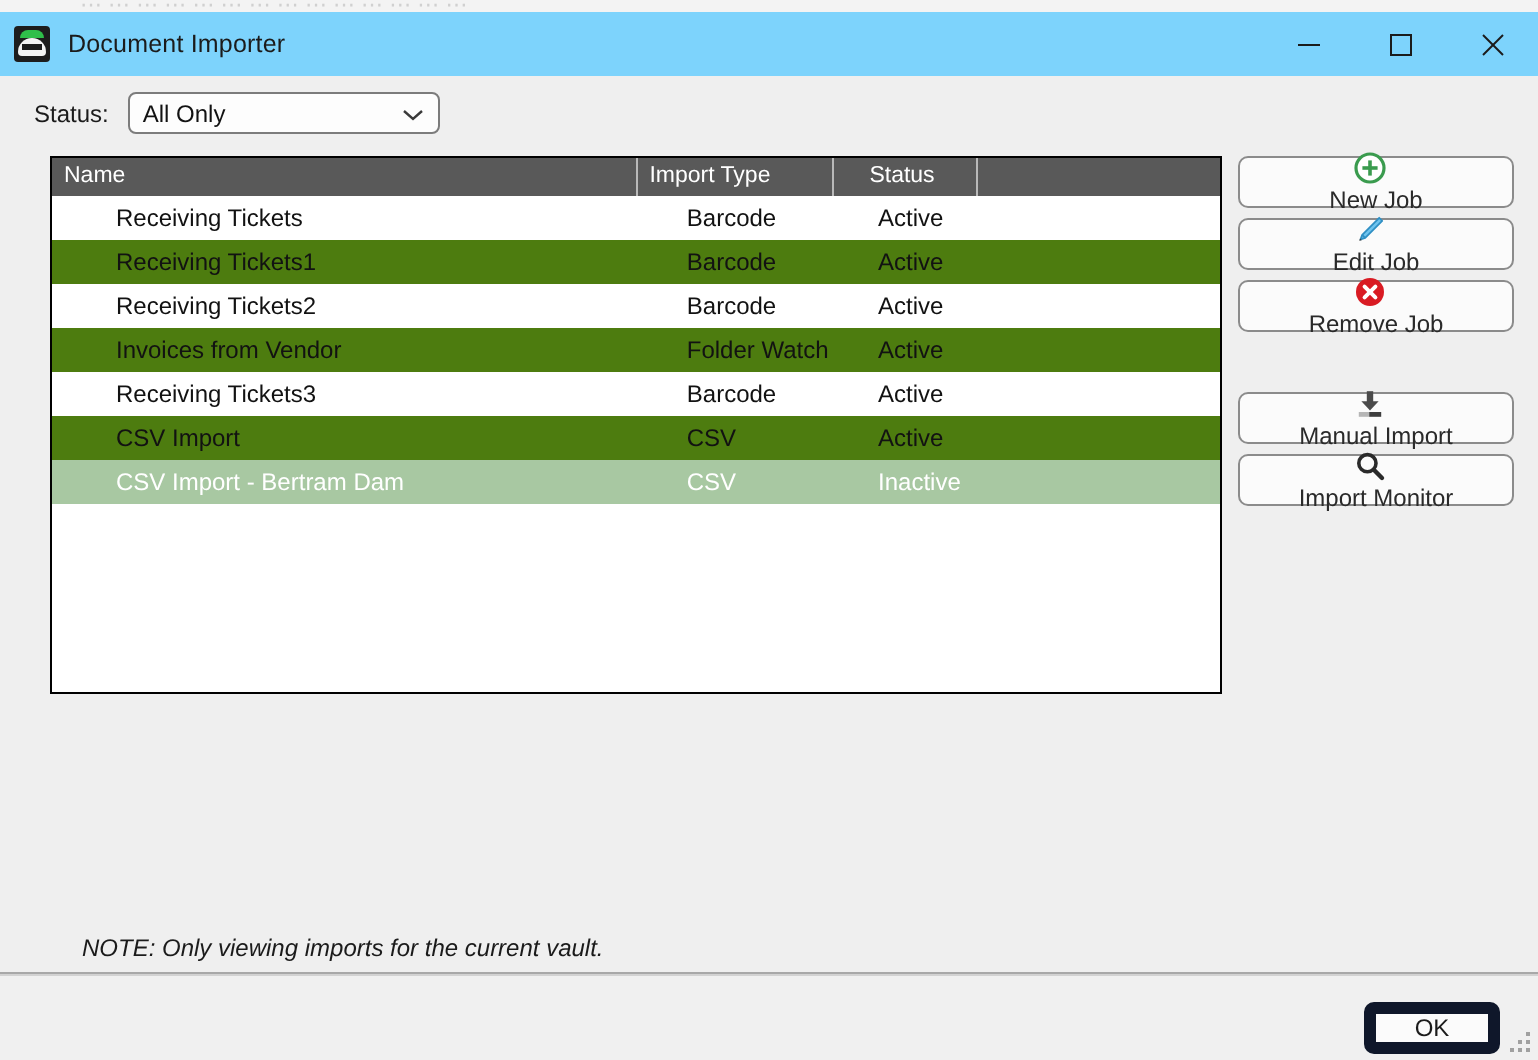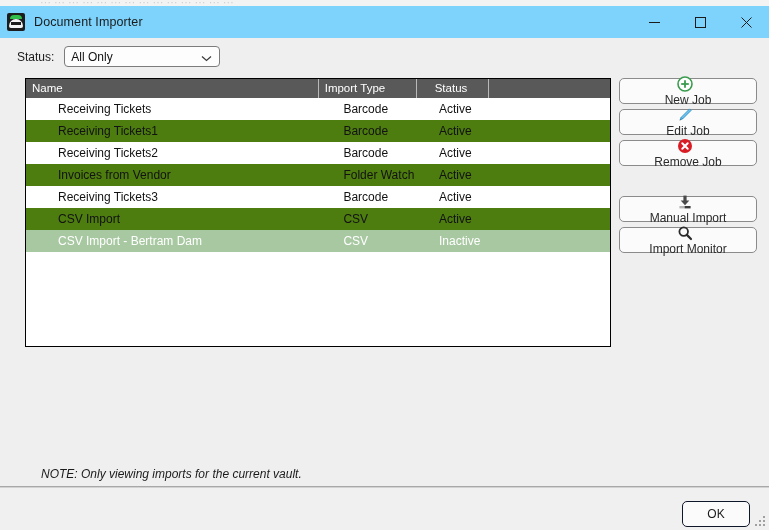--- a/index.html
+++ b/index.html
@@ -249,21 +249,21 @@
     left: 0; top: 482px;
     width: 769px;
     height: 42px;
     background: #f0f0f0;
   }
   .ok-btn {
     position: absolute;
     right: 19px; top: 13px;
     width: 68px; height: 26px;
     background: #fbfbfb;
-    border: 1px solid #0f172a;
+    border: 6px solid #0f172a;
     border-radius: 5px;
     box-sizing: border-box;
     display: flex;
     align-items: center;
     justify-content: center;
     font-size: 12px;
     color: #1b1b1b;
     cursor: default;
   }
   .grip {

